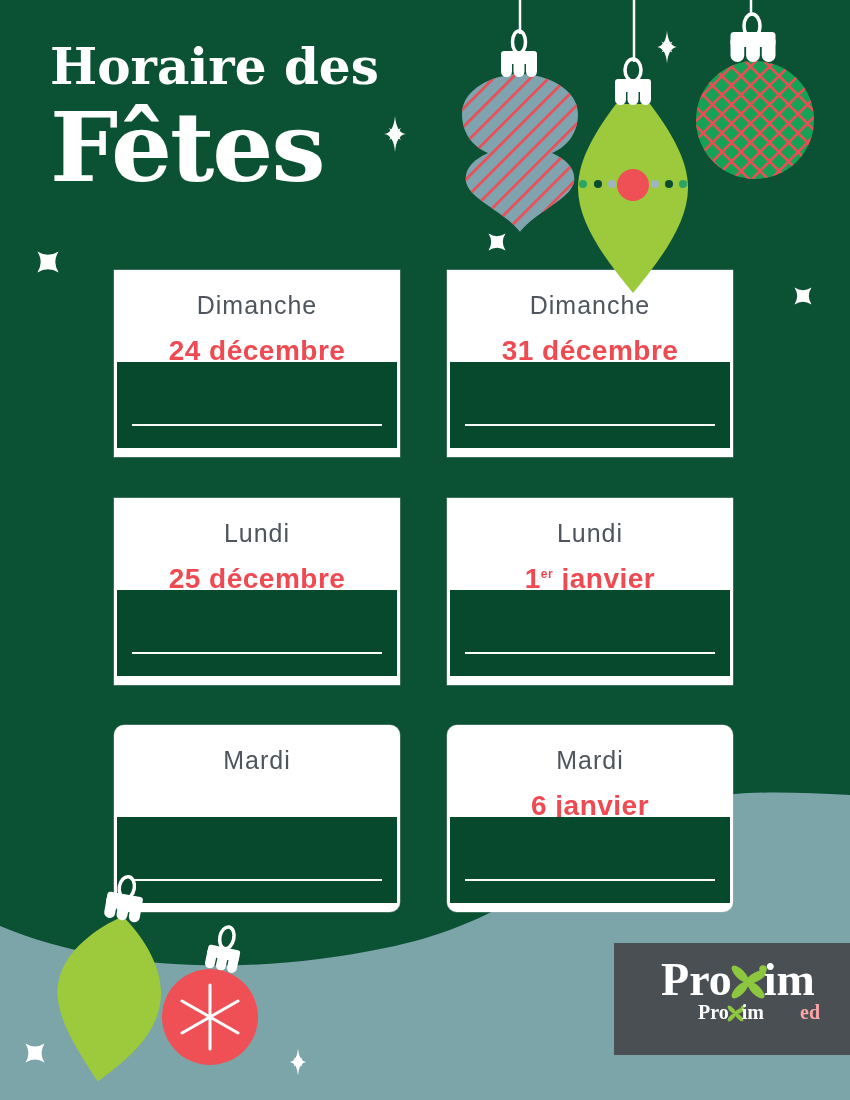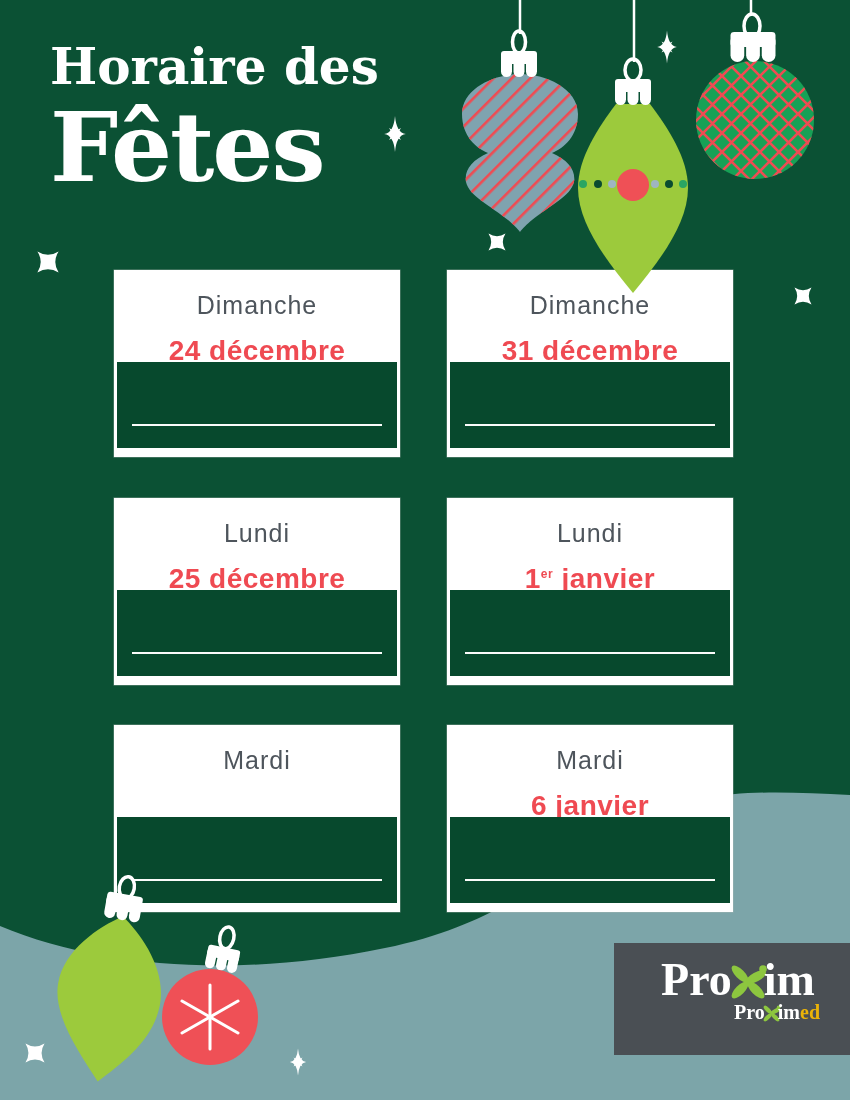--- a/index.html
+++ b/index.html
@@ -30,37 +30,37 @@
   .card-header{position:absolute;left:0;top:0;right:0;height:92px;text-align:center;}
   .card-day{margin-top:21px;font-size:25px;letter-spacing:1px;color:#4E555C;}
   .card-date{margin-top:15px;font-size:28px;font-weight:bold;color:#EF4A52;letter-spacing:0.5px;}
   .card-date sup{font-size:12px;font-weight:bold;}
   .card-body{
     position:absolute;left:3px;right:3px;top:92px;bottom:9px;background:#07492D;
   }
   .fill-line{position:absolute;left:15px;right:15px;bottom:22px;height:2px;background:#FAFCFA;}
 
   .c1{left:114px;} .c2{left:447px;}
-  .r1{top:270px;} .r2{top:498px;} .r3{top:725px;}
+  .r1{top:270px;} .r2{top:498px;} .r3{top:725px;border-radius:10px;}
 
   
   #logo-box{
     position:absolute;left:614px;top:943px;width:236px;height:112px;
     background:#4A4F54;color:#FFFFFF;
     font-family:"Liberation Serif", serif;font-weight:bold;
   }
   .brand-row{
     text-align:center;font-size:46px;margin-top:14px;line-height:46px;white-space:nowrap;padding-left:12px;
   }
   .brand-row .px-big{width:40px;height:40px;vertical-align:-7px;margin:0 -4px;}
   .sub-row{
     text-align:right;margin-right:30px;margin-top:-2px;font-size:20px;line-height:22px;white-space:nowrap;
   }
   .sub-row .px-small{width:19px;height:19px;vertical-align:-4px;margin:0 -3px;}
-  .lime-text{color:#eab308;}
+  .lime-text{color:#fca5a5;margin-left:36px;}
 </style>
 </head>
 <body>
 
 <div id="poster">
 
   <svg id="wave-layer" class="layer" viewBox="0 0 850 1100">
     <path d="M0,926 C105,970 245,977 385,948 C520,920 552,862 645,817 C705,788 770,791 850,795 L850,1100 L0,1100 Z" fill="#7CA5A9"></path>
   </svg>
 

